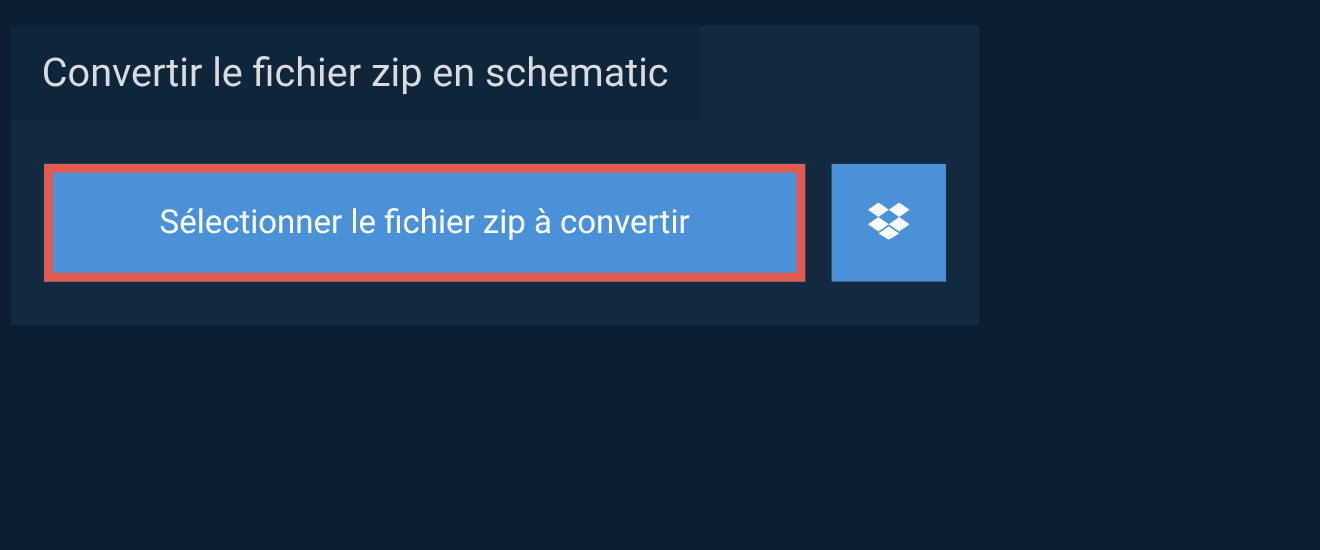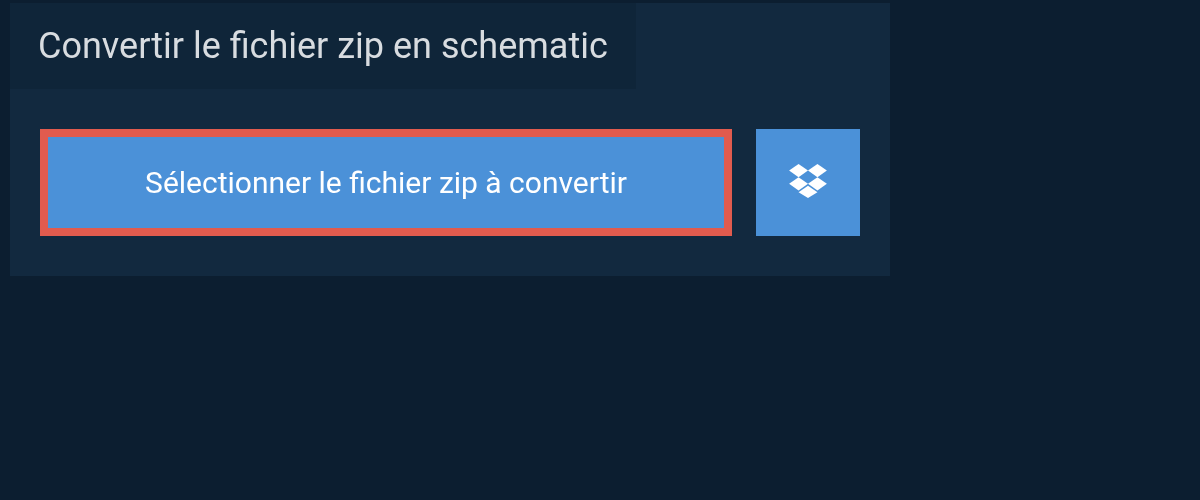--- a/index.html
+++ b/index.html
@@ -9,21 +9,21 @@
     }
     body {
       width: 1200px;
       height: 500px;
       background: #0c1e30;
       font-family: -apple-system, BlinkMacSystemFont, "Segoe UI", Roboto, sans-serif;
       overflow: hidden;
     }
     .panel {
       background: #12293f;
-      margin: 3px 10px;
+      margin: 23px 10px;
       padding-bottom: 40px;
       width: 880px;
     }
     .title-bar {
       background: #0f2539;
       padding: 22px 28px;
       display: inline-block;
     }
     .title-text {
       color: #d8dce0;

